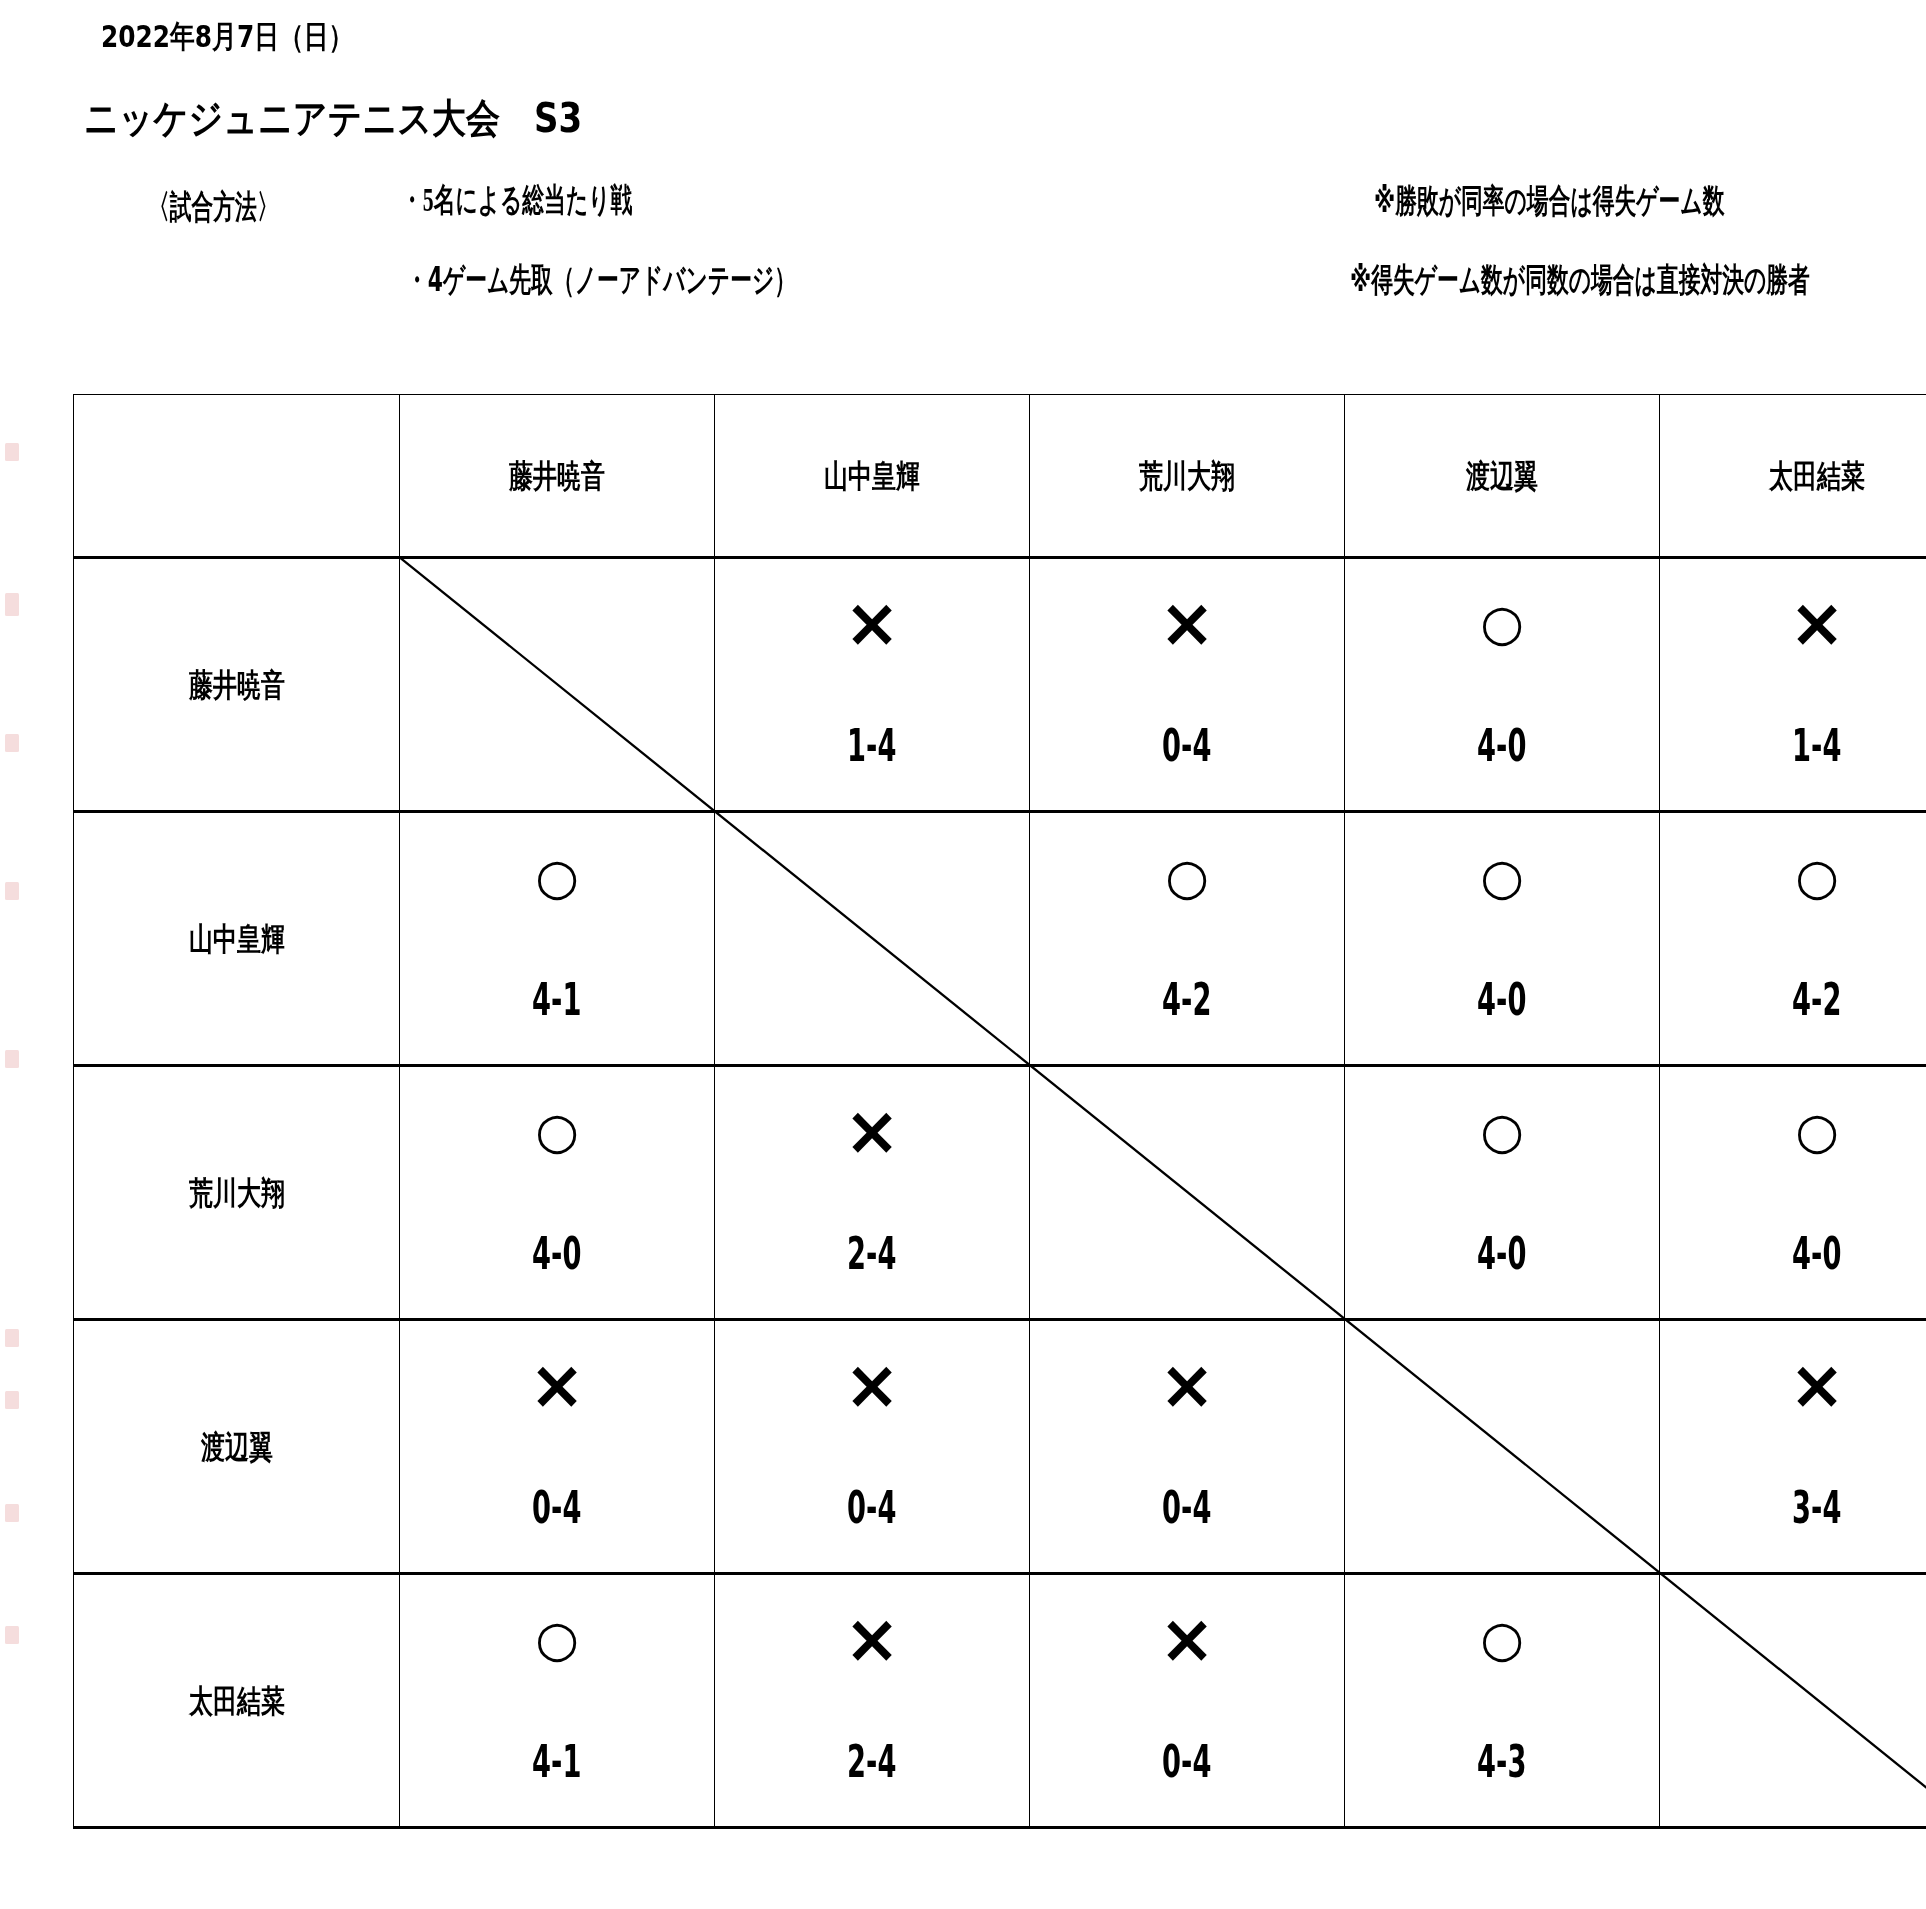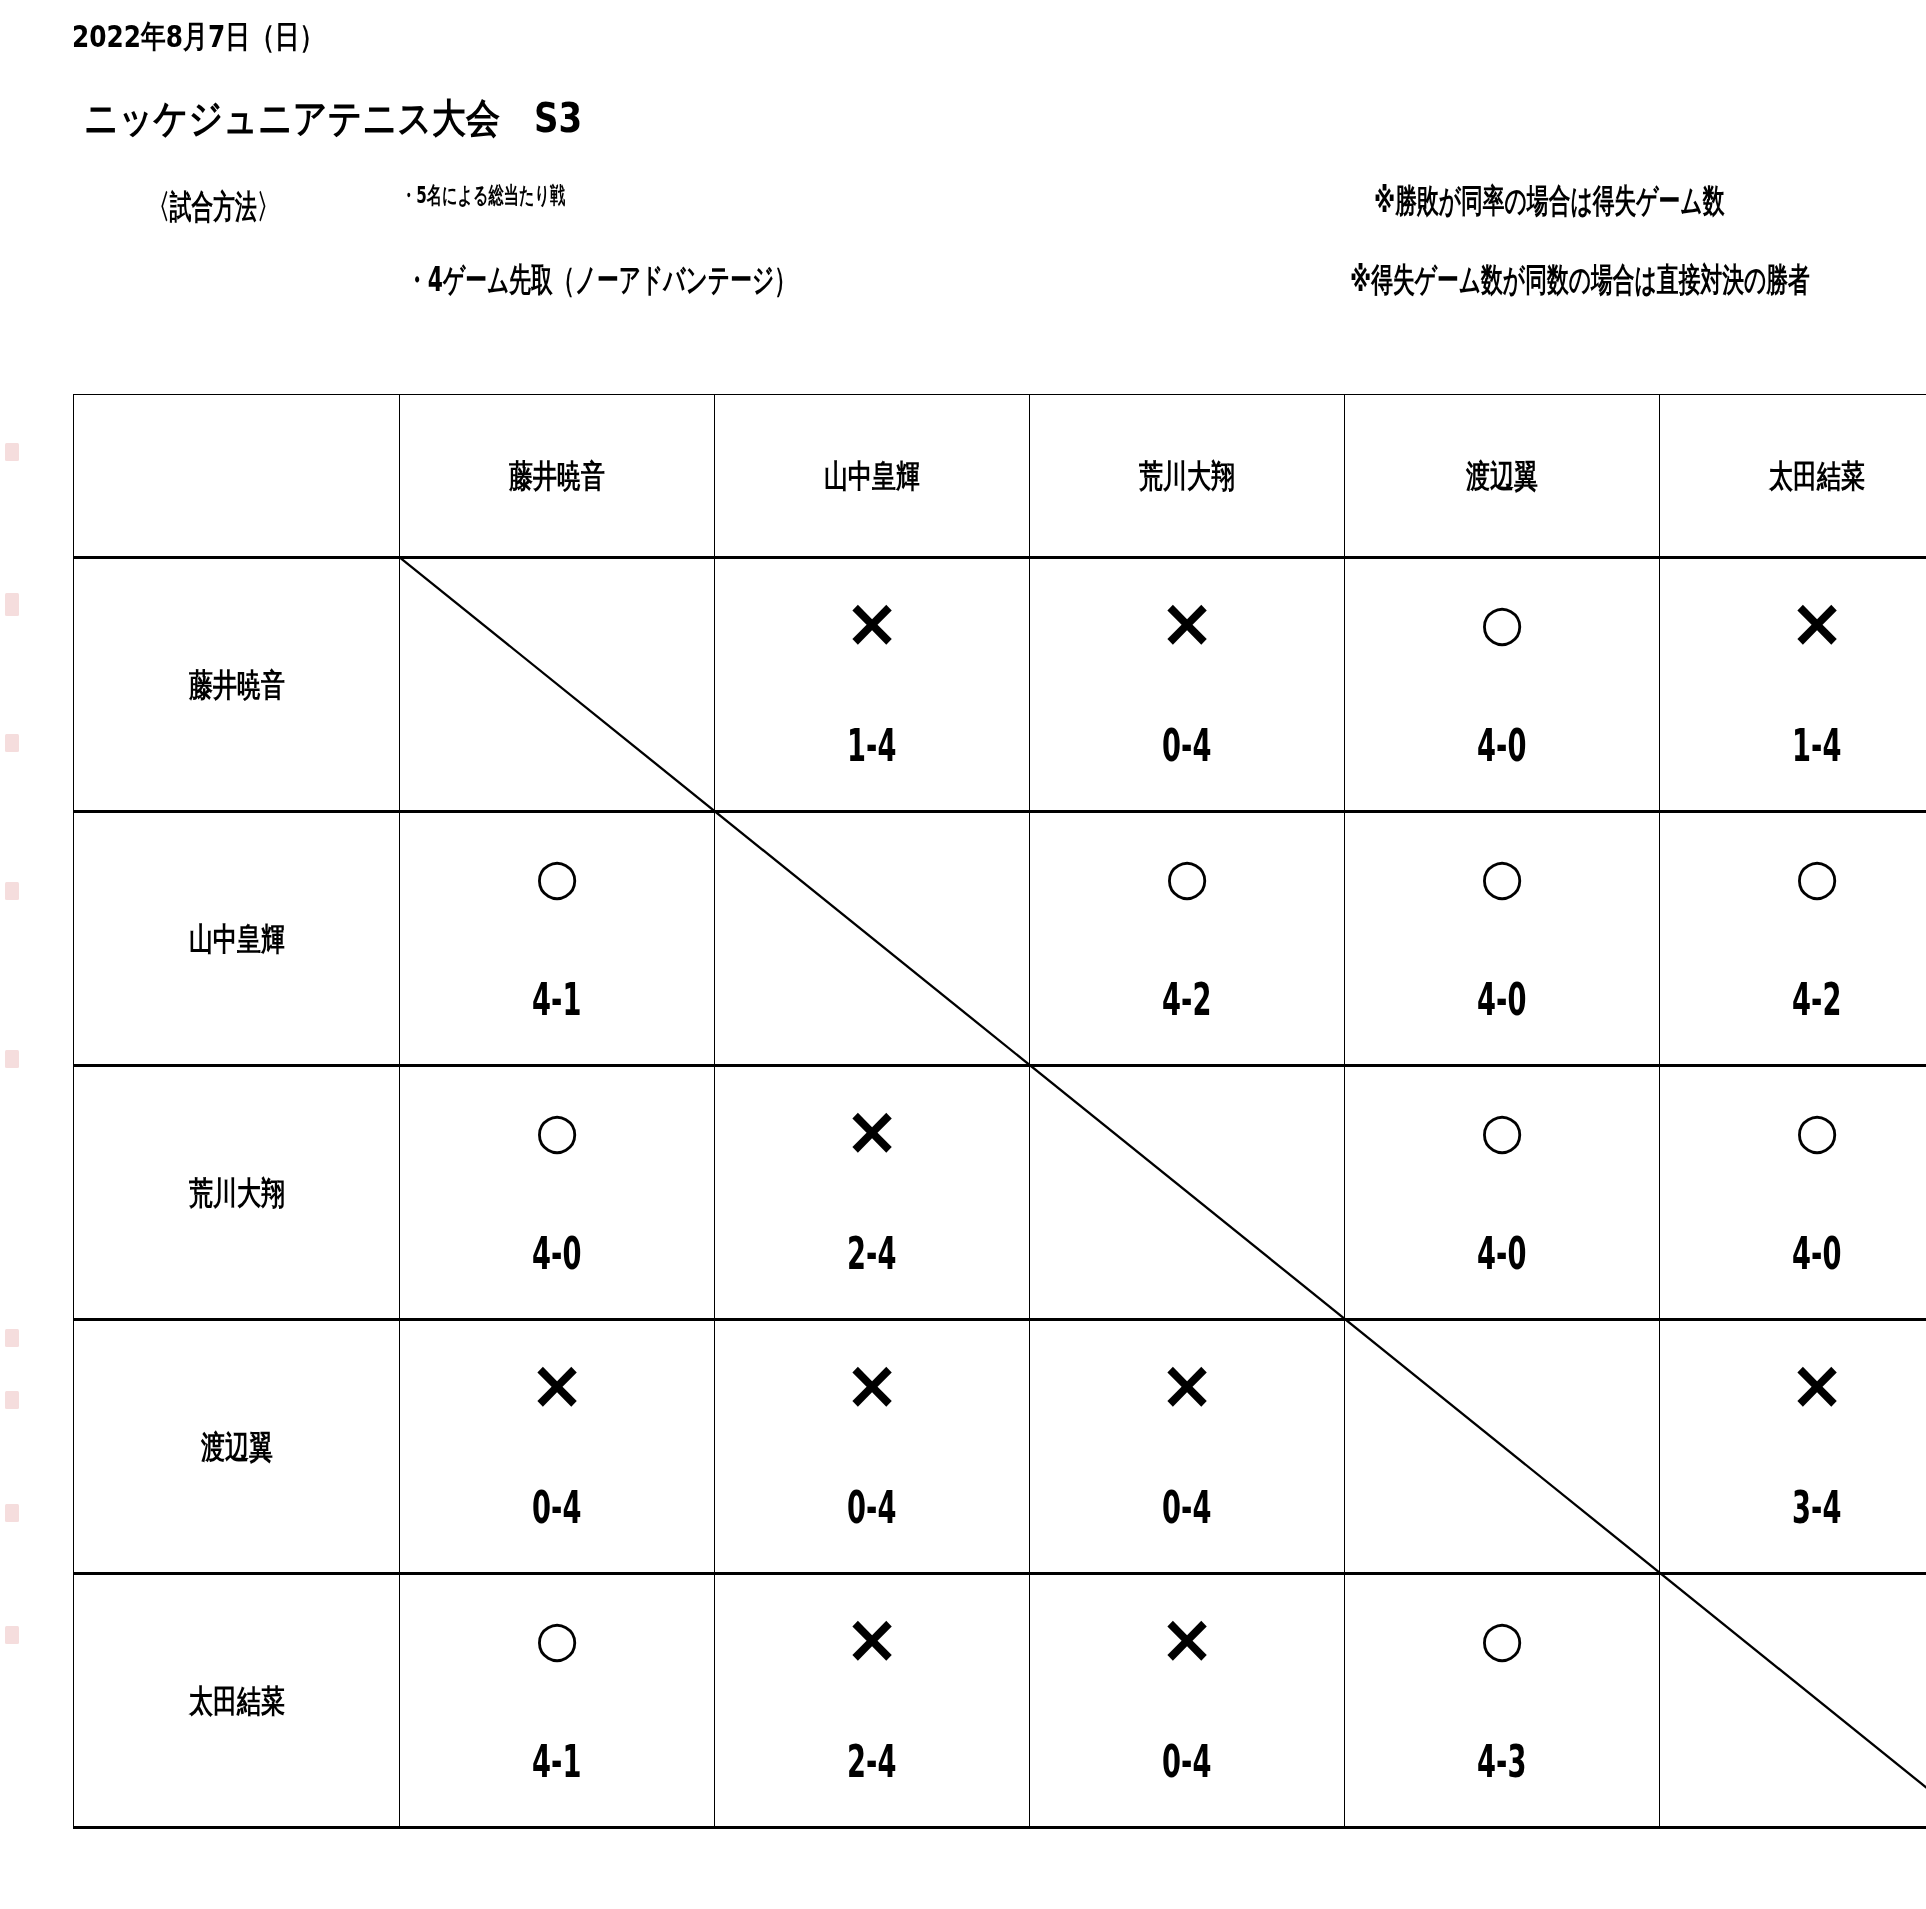--- a/index.html
+++ b/index.html
@@ -14,24 +14,24 @@
   }
   .abs{position:absolute;line-height:1.15;}
   .cx{display:inline-block;white-space:nowrap;line-height:1.15;transform-origin:center center;}
   .lo{transform-origin:left center;}
   .s62{transform:scaleX(.62);}
   .s66{transform:scaleX(.66);}
   .s75{transform:scaleX(.75);}
   .s80{transform:scaleX(.80);}
   .s85{transform:scaleX(.85);}
 
-  .date{left:72px;top:18.5px;font-size:31px;}
+  .date{left:101px;top:18.5px;font-size:31px;}
   .title{left:84px;top:95px;font-size:40px;}
   .mlabel{left:148px;top:188px;font-size:33px;}
-  .m1{left:401px;top:182px;font-size:23px;}
+  .m1{left:401px;top:182px;font-size:33px;font-family:Liberation Serif, serif;}
   .m2{left:406px;top:261px;font-size:33px;}
   .n1{left:1350px;top:182px;font-size:33px;margin-left:24px;}
   .n2{left:1350px;top:261px;font-size:33px;}
 
   table.grid{
     position:absolute;left:73px;top:394px;
     border-collapse:collapse;table-layout:fixed;
     border:1.5px solid #000;border-bottom-width:3.5px;
     background:#fff;
   }

